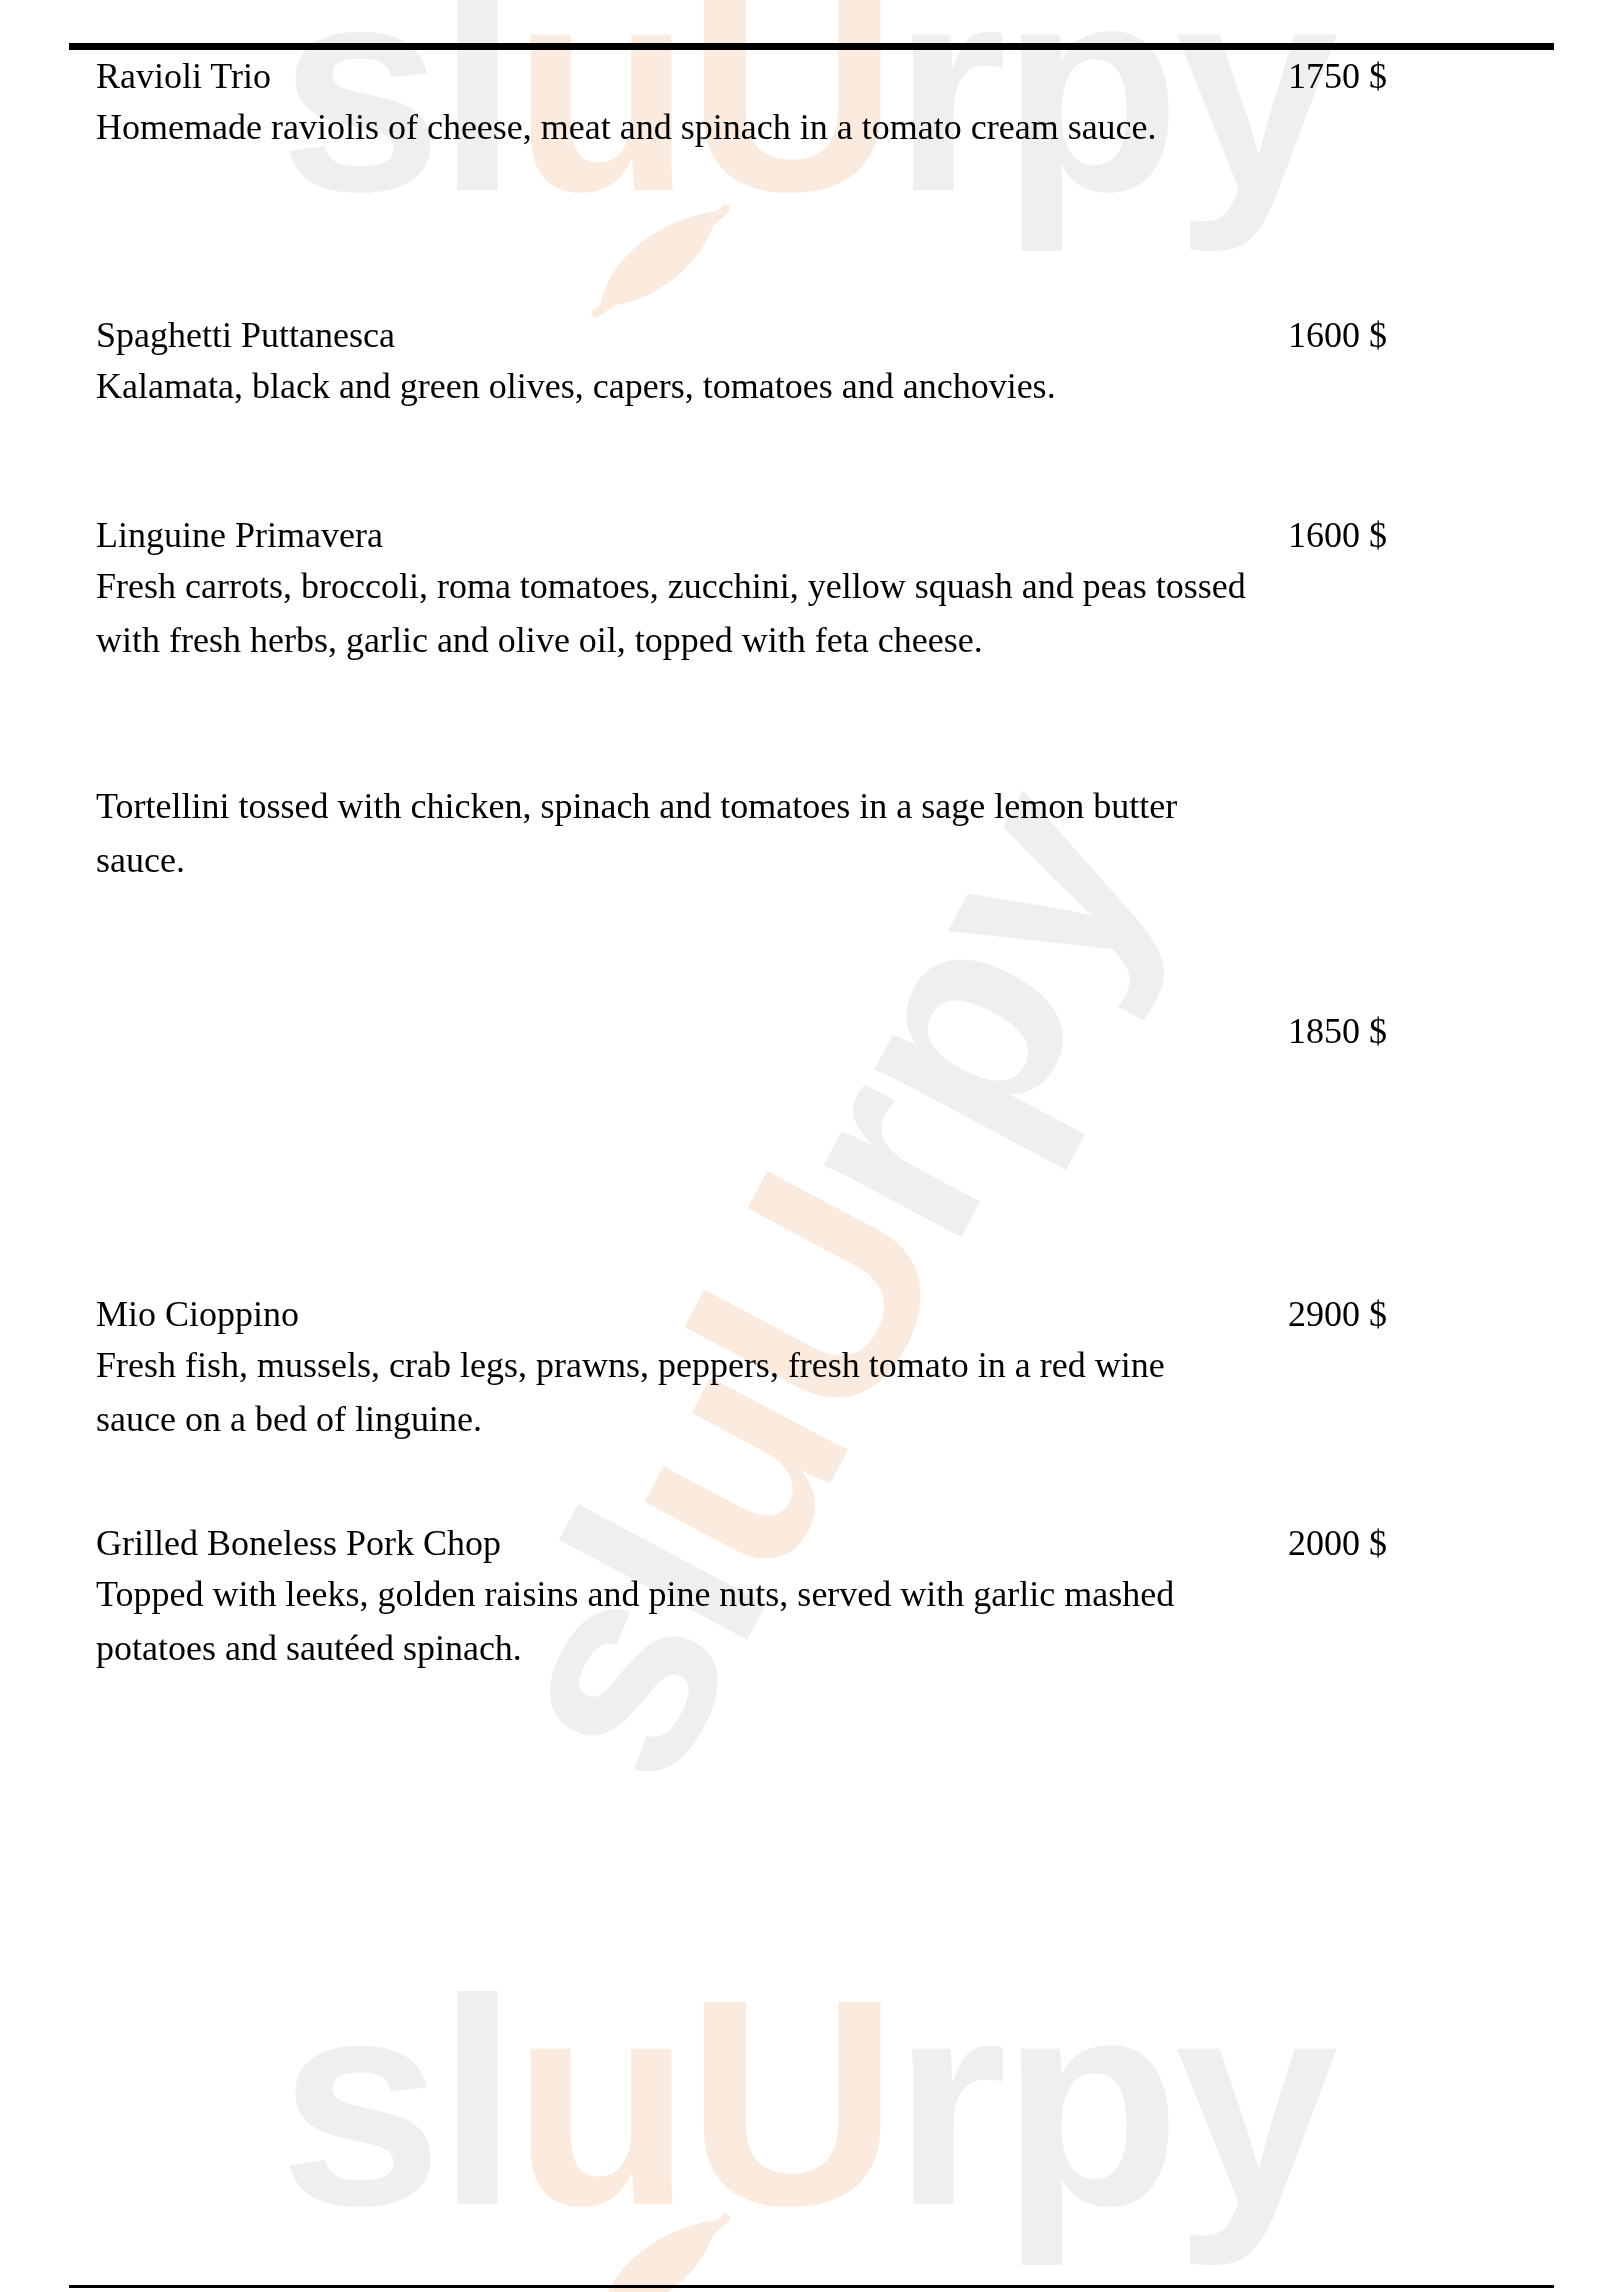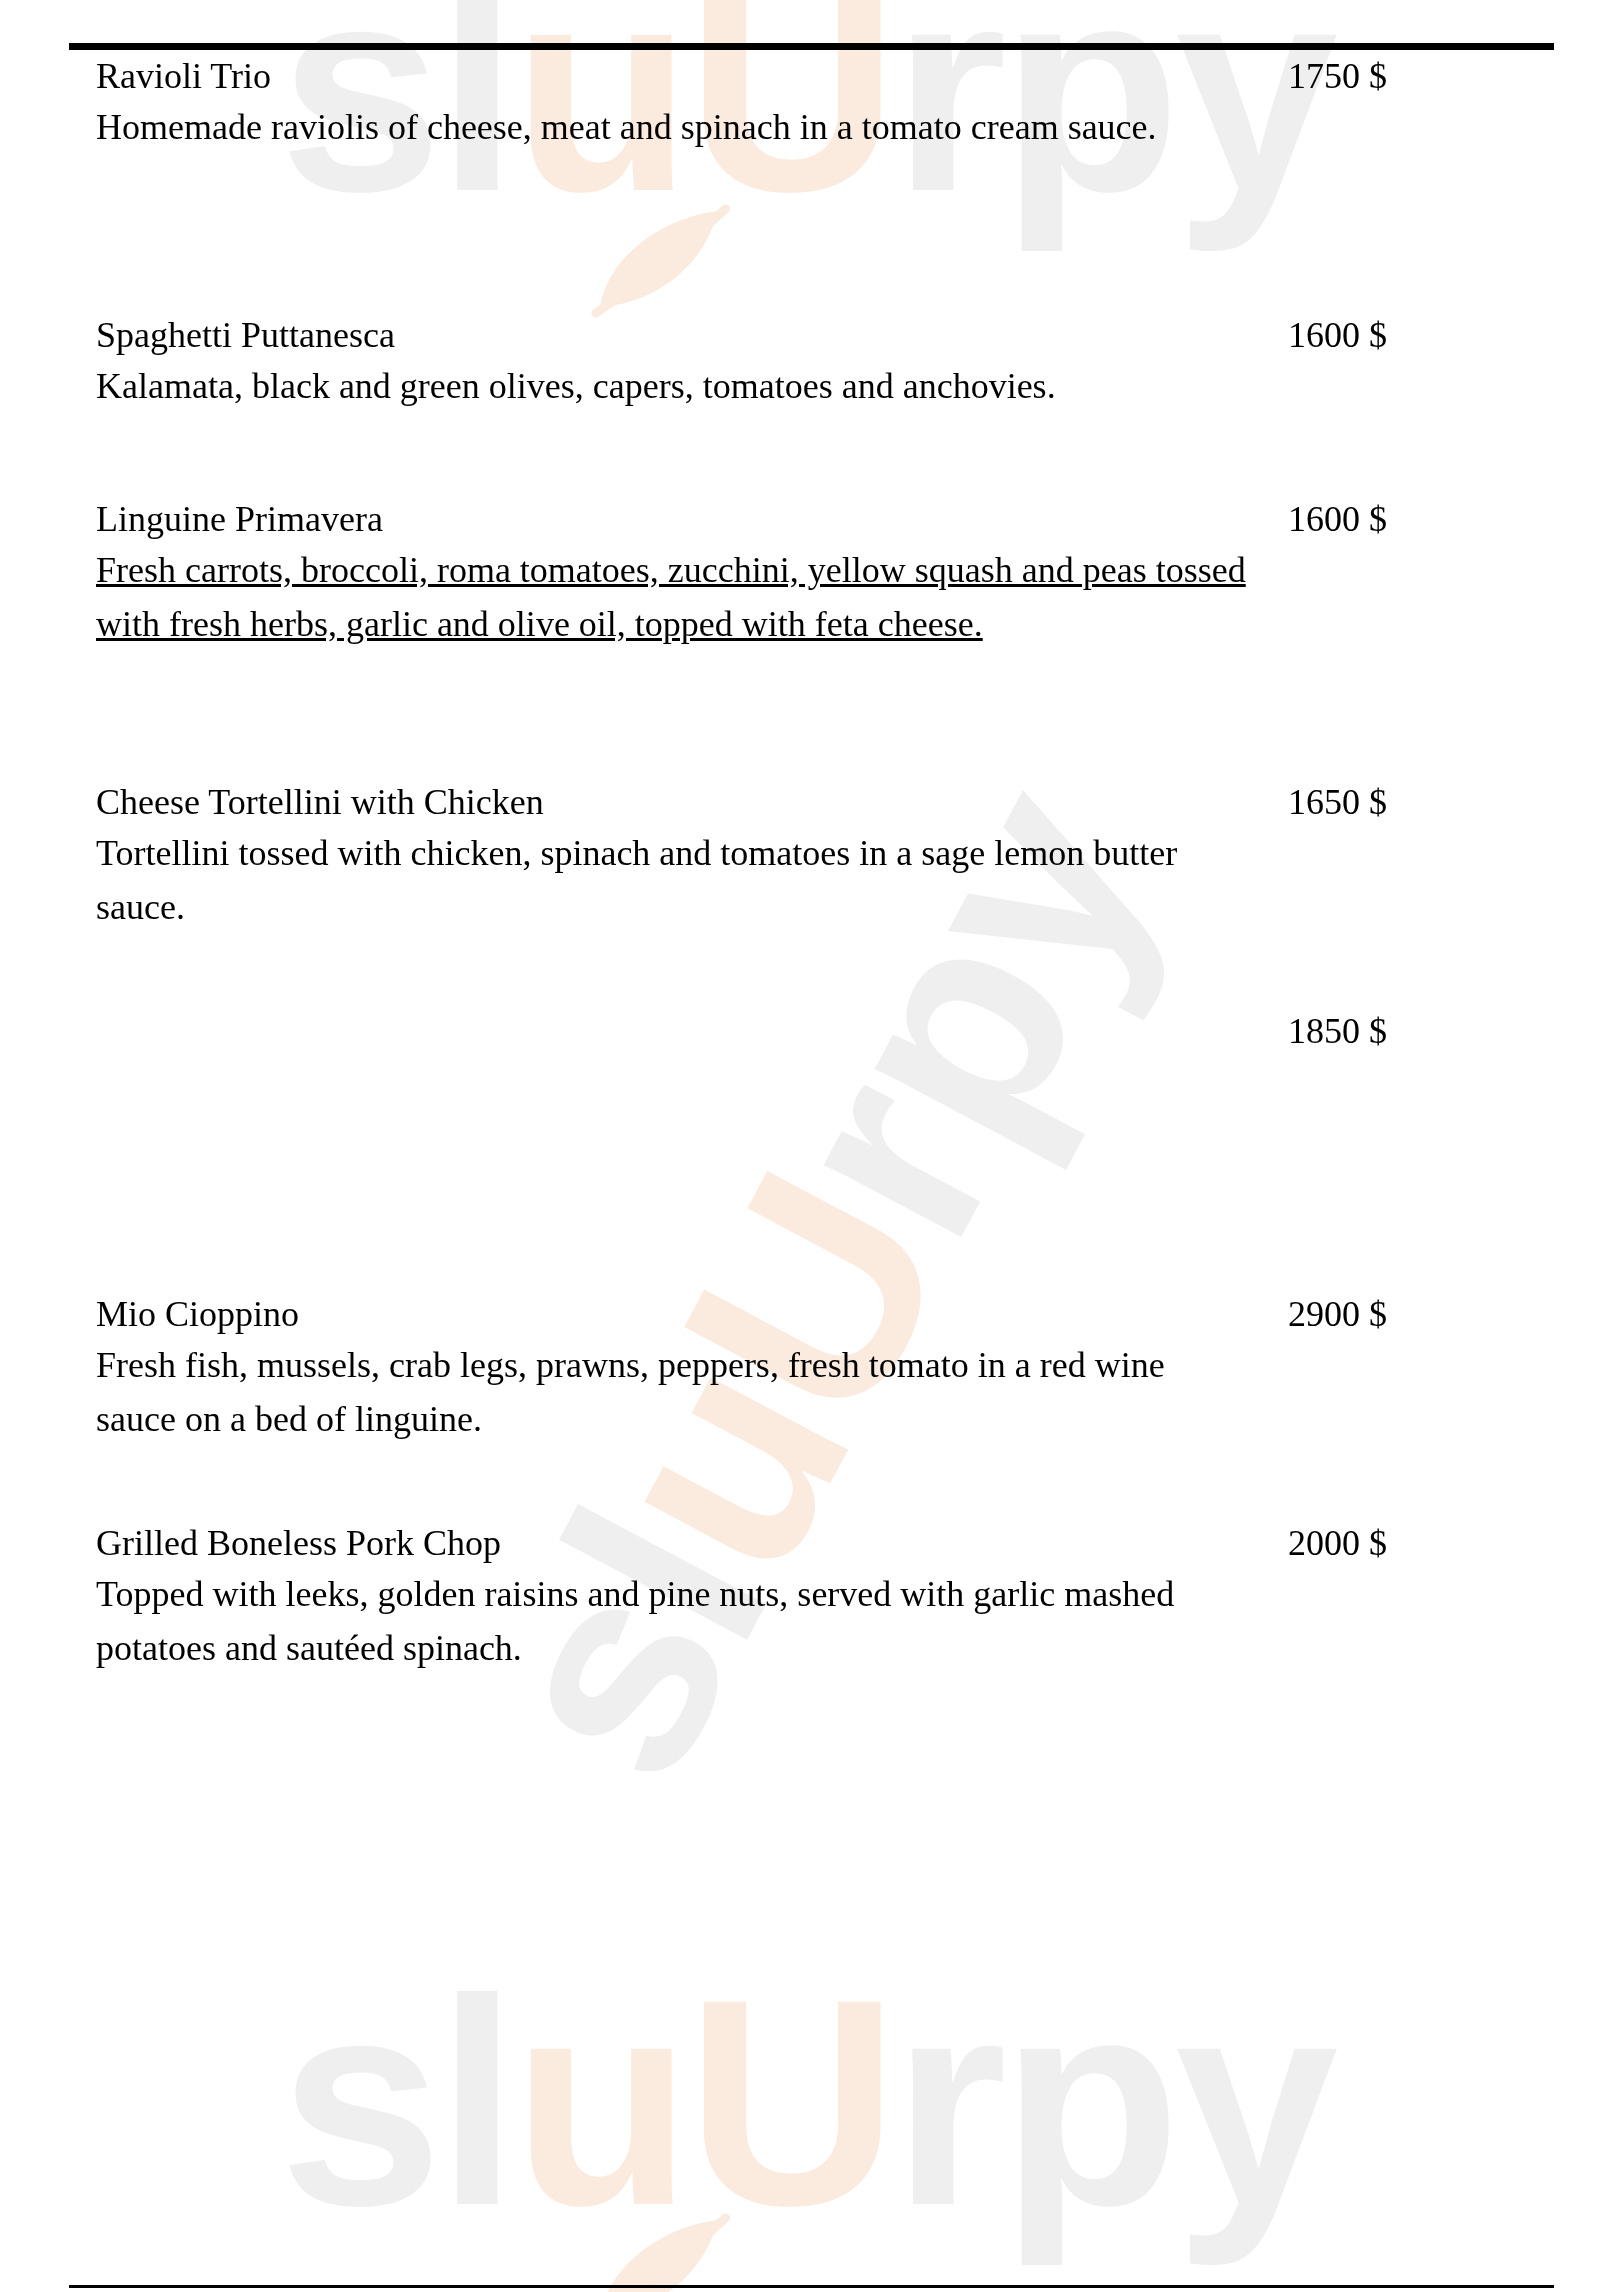--- a/index.html
+++ b/index.html
@@ -160,33 +160,29 @@
     </div>
 
     <div class="item" style="top:312px;">
       <div class="item-head">
         <div class="name">Spaghetti Puttanesca</div>
         <div class="price">1600 $</div>
       </div>
       <p class="desc">Kalamata, black and green olives, capers, tomatoes and anchovies.</p>
     </div>
 
-    <div class="item" style="top:496px;text-decoration:underline;">
+    <div class="item" style="top:512px;">
       <div class="item-head">
         <div class="name">Linguine Primavera</div>
         <div class="price">1600 $</div>
       </div>
       <p class="desc">Fresh carrots, broccoli, roma tomatoes, zucchini, yellow squash and peas tossed with fresh herbs, garlic and olive oil, topped with feta cheese.</p>
     </div>
 
     <div class="item" style="top:779px;">
-      <div class="item-head">
-        <div class="name">Cheese Tortellini with Chicken</div>
-        <div class="price">1650 $</div>
-      </div>
       <p class="desc">Tortellini tossed with chicken, spinach and tomatoes in a sage lemon butter sauce.</p>
     </div>
 
     <div class="item" style="top:1008px;">
       <div class="item-head">
         <div class="price">1850 $</div>
       </div>
     </div>
 
     <div class="item" style="top:1291px;">

